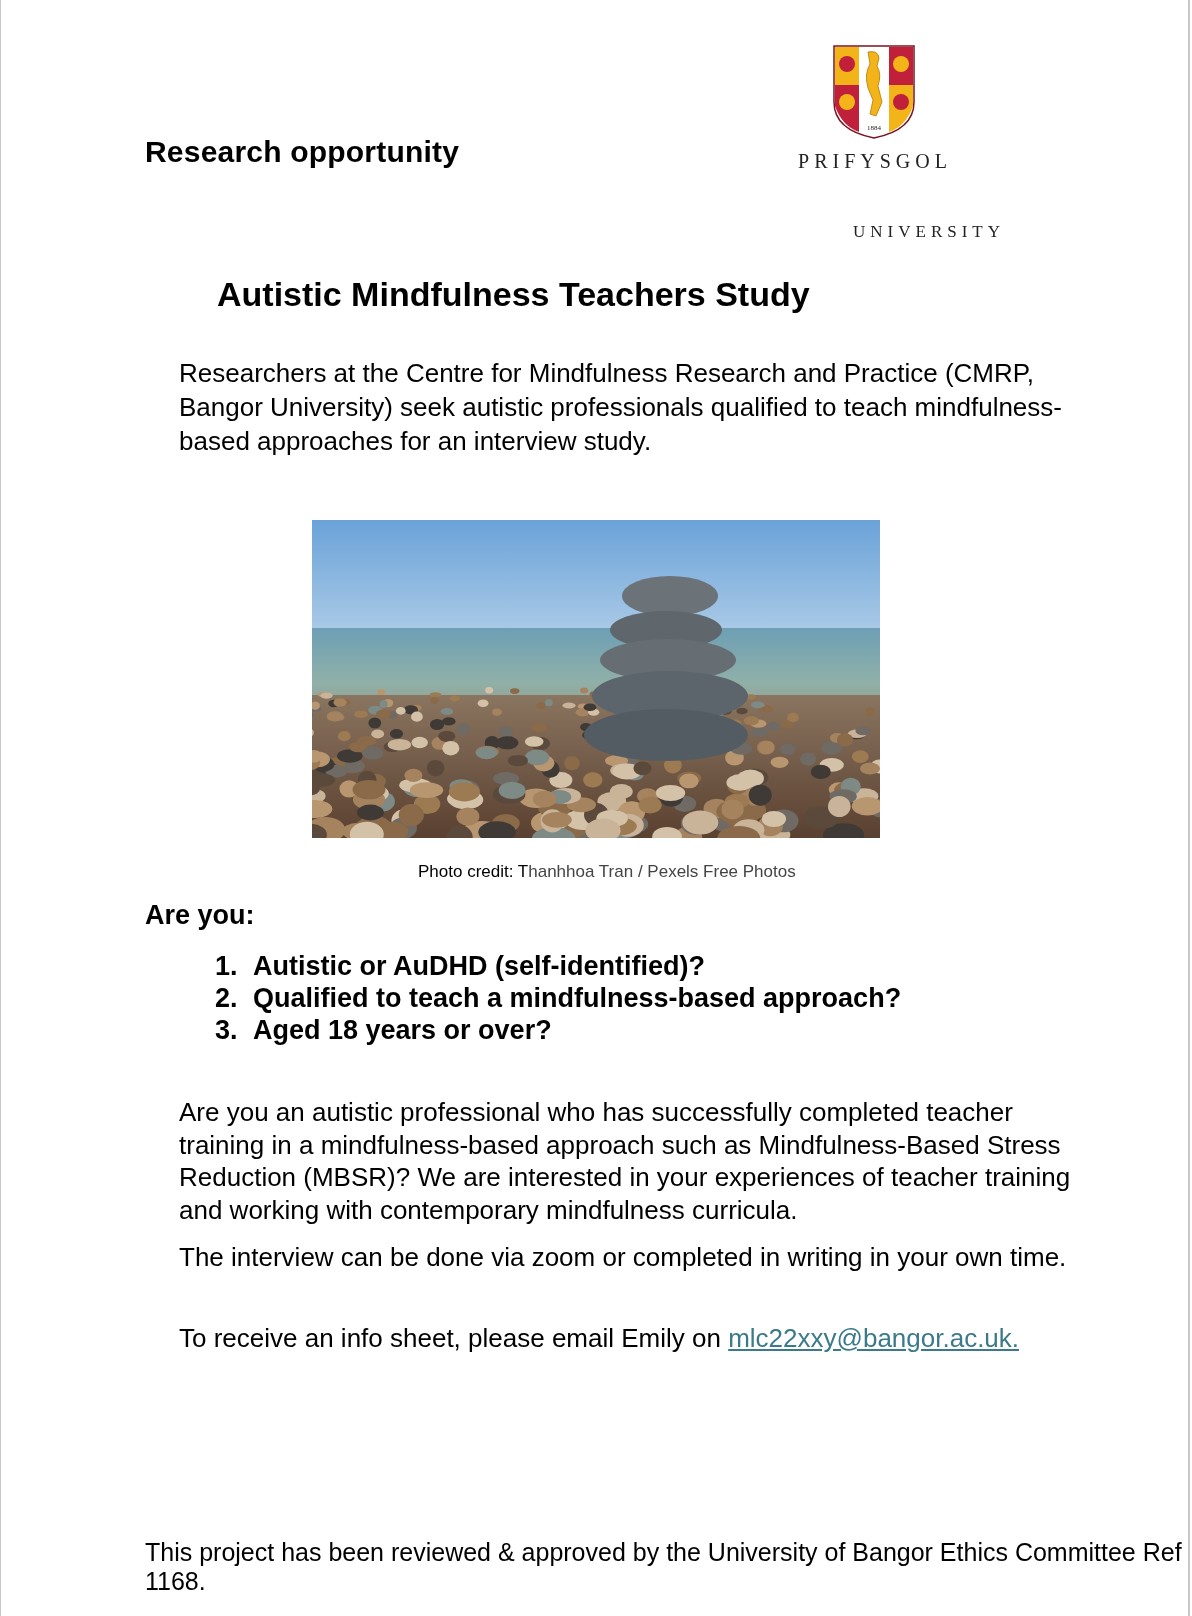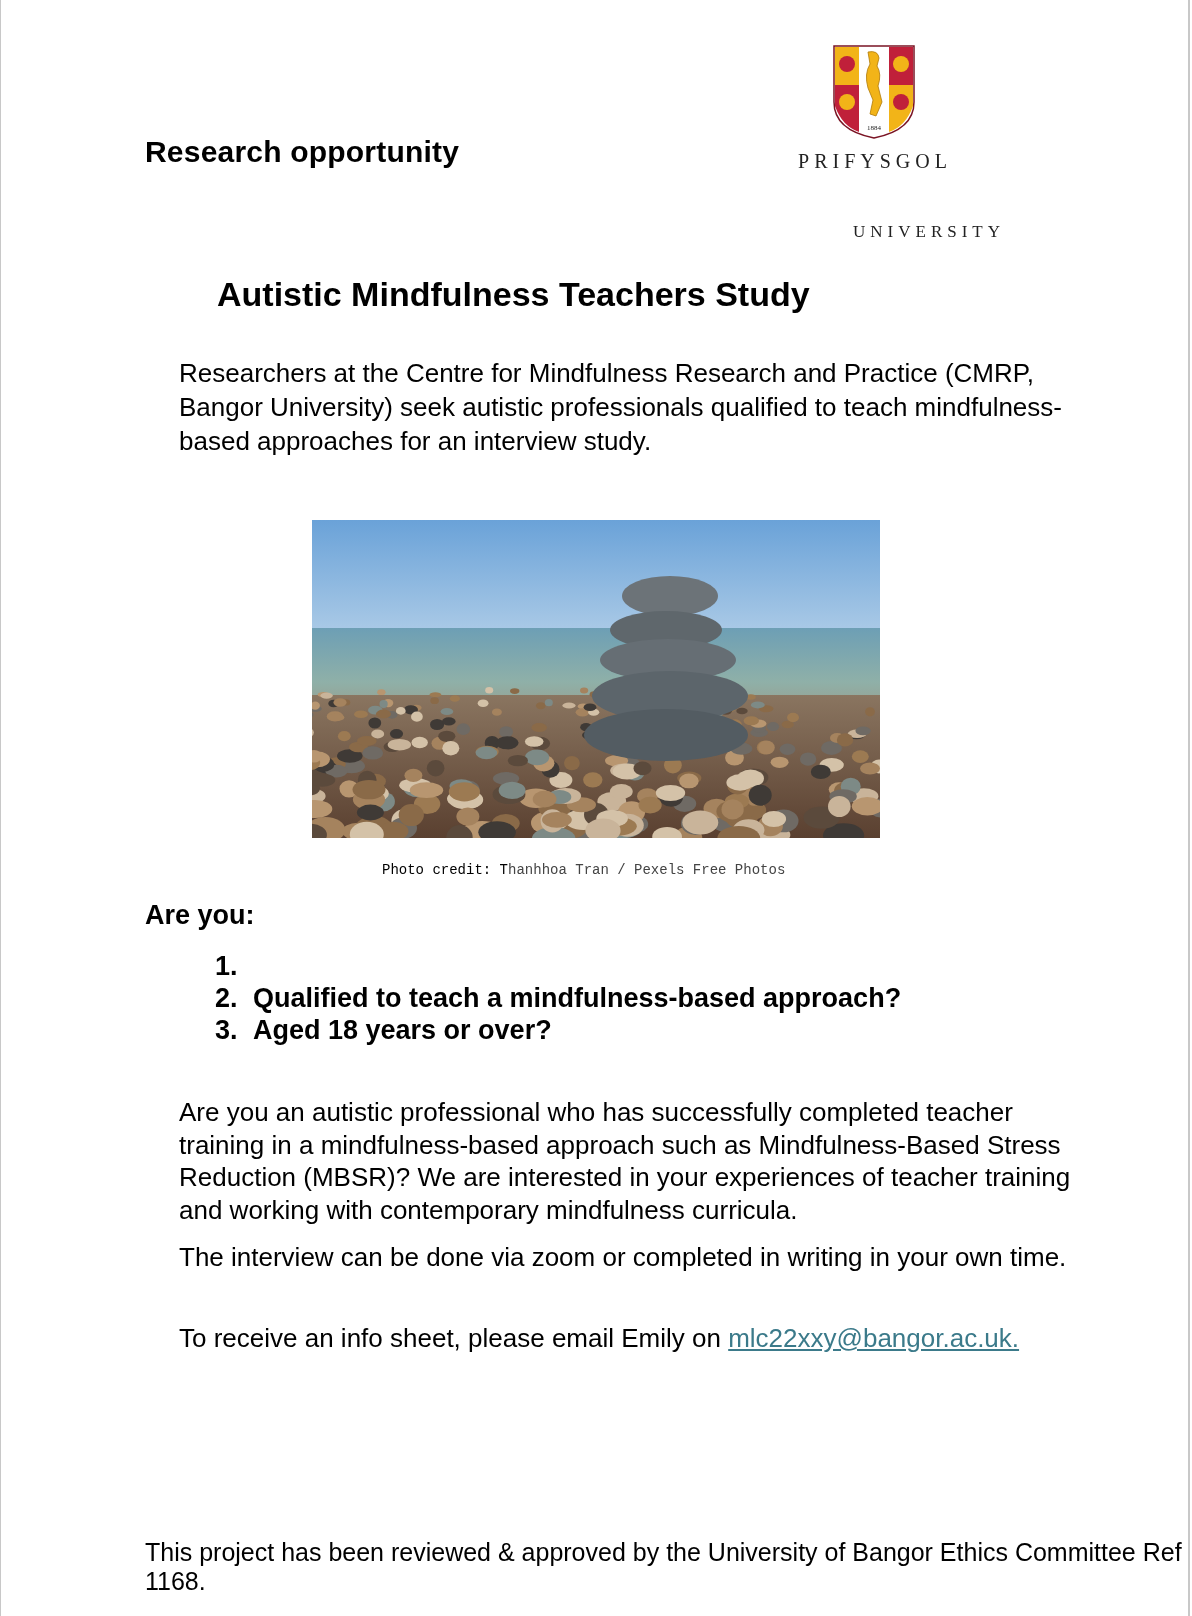--- a/index.html
+++ b/index.html
@@ -14,21 +14,21 @@
   .prifysgol { position:absolute; left:0; width:260px; top:108px; text-align:center;
        font-family:"Liberation Serif", serif; font-size:20px; letter-spacing:5px; color:#222; }
   .bangor { position:absolute; left:0; width:260px; top:126px; text-align:center;
        font-family:"Liberation Serif", serif; font-size:44px; letter-spacing:7px; color:#222; line-height:48px; }
   .university { position:absolute; left:0; width:260px; top:180px; text-align:right;
        font-family:"Liberation Serif", serif; font-size:17px; letter-spacing:5px; color:#222; }
   .title { left:217px; top:275px; font-size:34px; font-weight:bold; }
   .para { left:145px; width:920px; font-size:26px; line-height:34px;margin-left:34px; }
   .p1 { top:356px; }
   .photo { left:312px; top:520px; width:568px; height:318px; overflow:hidden; }
-  .credit { left:382px; top:862px; font-size:14px;font-family:Liberation Mono, monospace; }
+  .credit { left:418px; top:862px; font-size:17px; }
   .credit .rest { color:#444; }
   .areyou { left:145px; top:900px; font-size:27px; font-weight:bold; }
   .list { left:215px; top:950px; font-size:27px; font-weight:bold; line-height:32px; margin:0; padding:0; list-style:none; }
   .list li { display:flex; }
   .list .num { width:38px; }
   .p2 { top:1096px; line-height:32.5px; }
   .p3 { top:1241px; line-height:32.5px; }
   .p4 { top:1321px; }
   .email { color:#3b7a8a; text-decoration:underline; }
   .footer { left:145px; top:1538px; font-size:25px; }
@@ -361,20 +361,21 @@
   </svg>
 </div>
 
 <div class="abs credit"><span>Photo credit:  T</span><span class="rest">hanhhoa Tran / Pexels Free Photos</span></div>
 
 <div class="abs areyou">Are you:</div>
 
 <ol class="abs list">
   <li>
       <span class="num">1.</span>
+      <span>Autistic or AuDHD (self-identified)?</span>
     </li>
   <li>
       <span class="num">2.</span>
       <span>Qualified to teach a mindfulness-based approach?</span>
     </li>
   <li>
       <span class="num">3.</span>
       <span>Aged 18 years or over?</span>
     </li>
 </ol>

